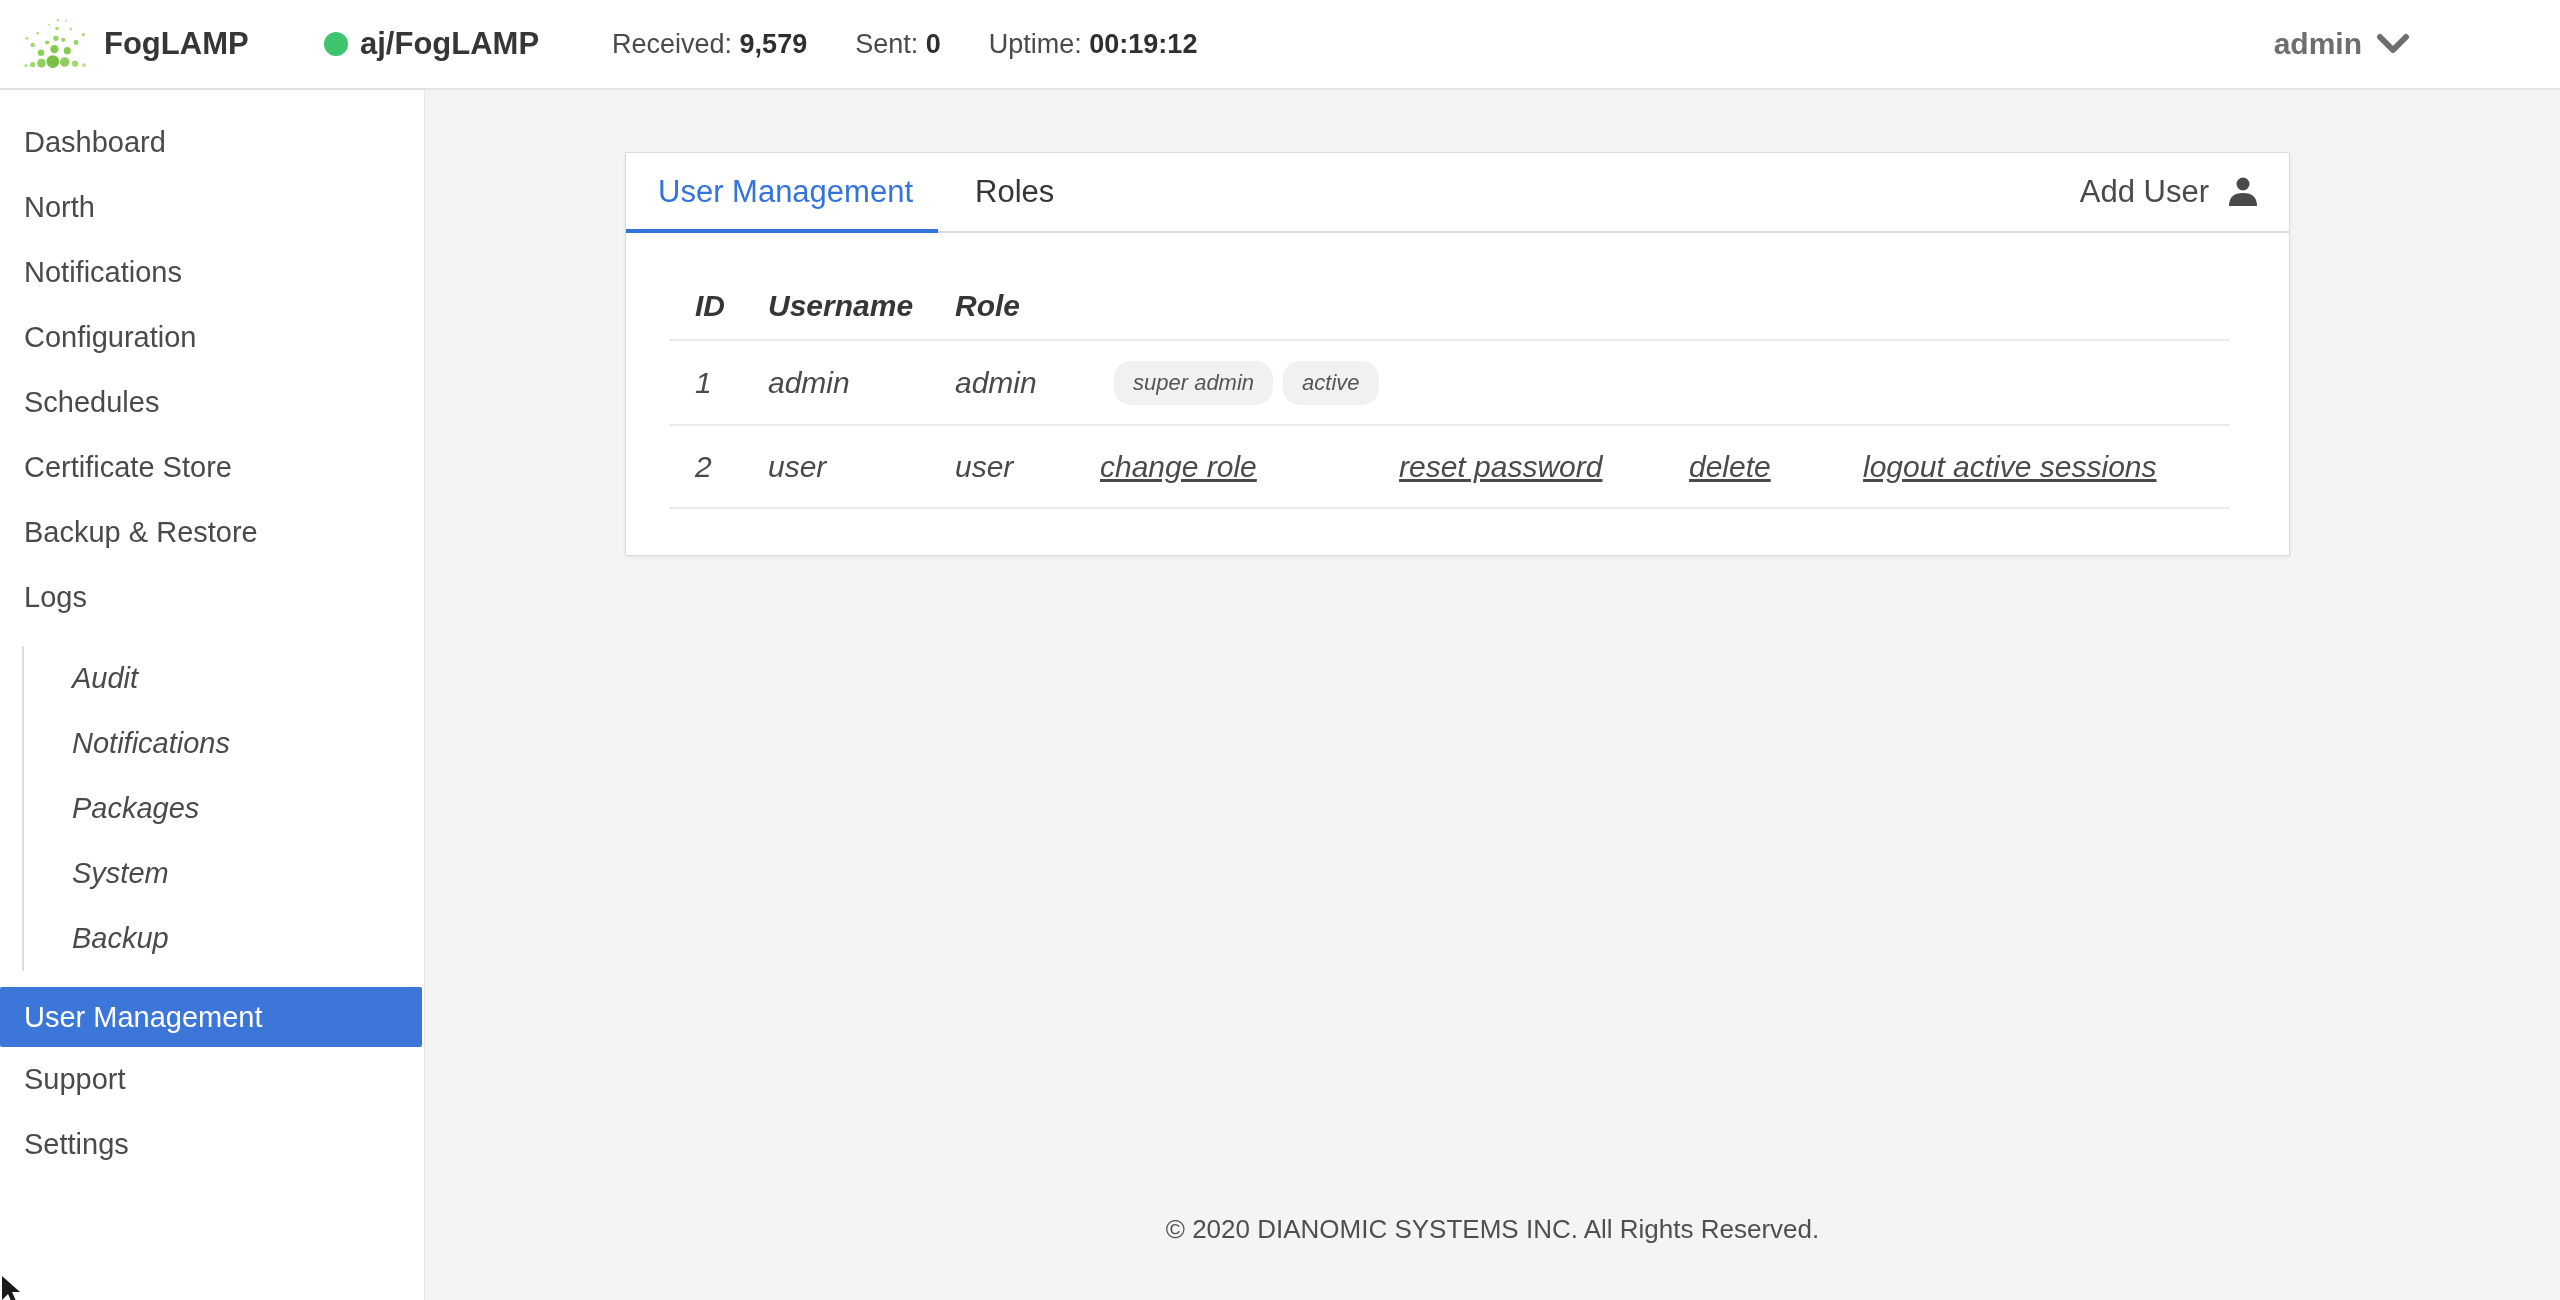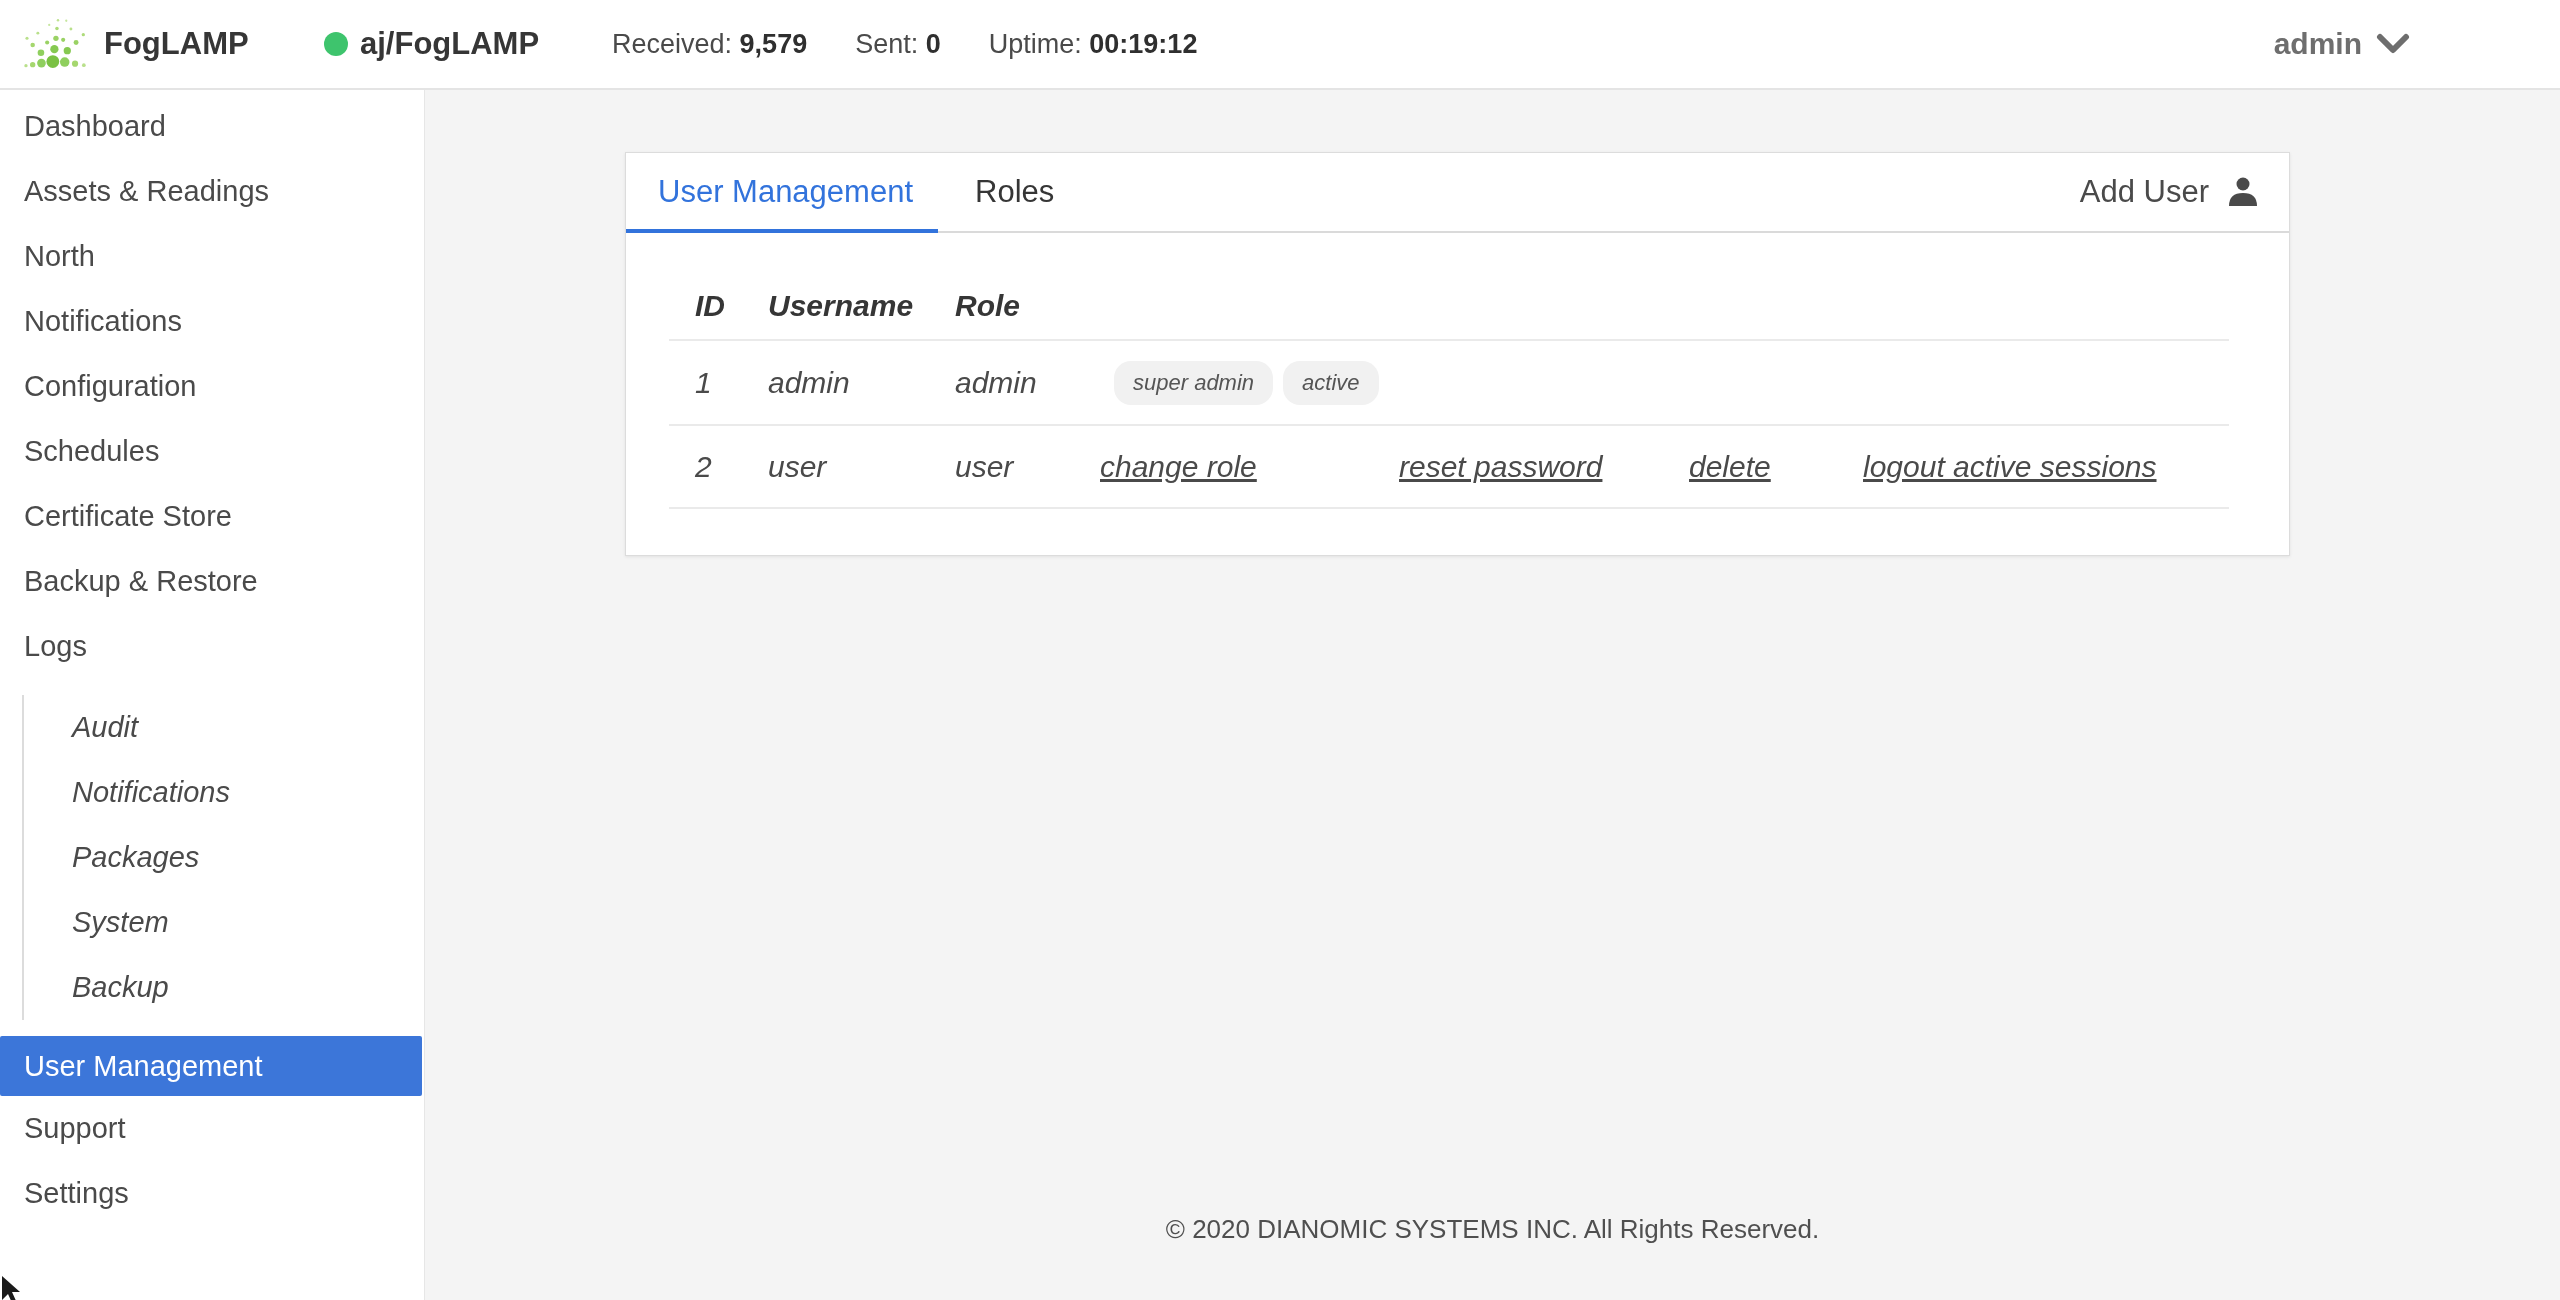--- a/index.html
+++ b/index.html
@@ -21,21 +21,21 @@
   .stat b { color:#2f2f2f; font-weight:bold; }
   .user-menu { margin-left:auto; margin-right:150px; display:flex; align-items:center;
                cursor:pointer; }
   .user-menu-label { font-size:30px; font-weight:bold; color:#6e6e6e; margin-right:14px; }
 
   
   .sidebar { position:absolute; left:0; top:90px; width:425px; height:1210px;
              background:#fff; border-right:1px solid #e6e6e6; }
   .nav-item { height:65px; display:flex; align-items:center; padding-left:24px;
               font-size:29px; color:#4a4a4a; cursor:pointer; white-space:nowrap; }
-  .nav-top { padding-top:4px; }
+  .nav-top { padding-top:20px; }
   .sub-list { margin-top:16px; margin-left:22px; border-left:2px solid #dcdcdc; }
   .sub-list .nav-item { padding-left:48px;font-style:italic; }
   .bottom-list { margin-top:16px; }
   .bottom-list .nav-item.active { height:60px; color:#fff; border-radius:2px;
                                   margin-right:2px; }
 
   
   .content { position:absolute; left:425px; top:90px; width:2135px; height:1210px;
              background:#f4f4f4; }
   .card { position:absolute; left:200px; top:62px; width:1665px; height:404px;
@@ -126,21 +126,20 @@
     <span class="user-menu-label">admin</span>
     <svg width="34" height="24" viewBox="0 0 34 24">
       <polyline points="4,5 17,18 30,5" fill="none" stroke="#6e6e6e" stroke-width="6" stroke-linecap="round" stroke-linejoin="round"></polyline>
     </svg>
   </div>
 </div>
 
 <div class="sidebar">
   <div class="nav-top" id="nav-top">
       <div class="nav-item">Dashboard</div>
-      <div class="nav-item">Assets &amp; Readings</div>
       <div class="nav-item">North</div>
       <div class="nav-item">Notifications</div>
       <div class="nav-item">Configuration</div>
       <div class="nav-item">Schedules</div>
       <div class="nav-item">Certificate Store</div>
       <div class="nav-item">Backup &amp; Restore</div>
       <div class="nav-item">Logs</div>
     </div>
   <div class="sub-list" id="nav-sub">
       <div class="nav-item">Audit</div>

